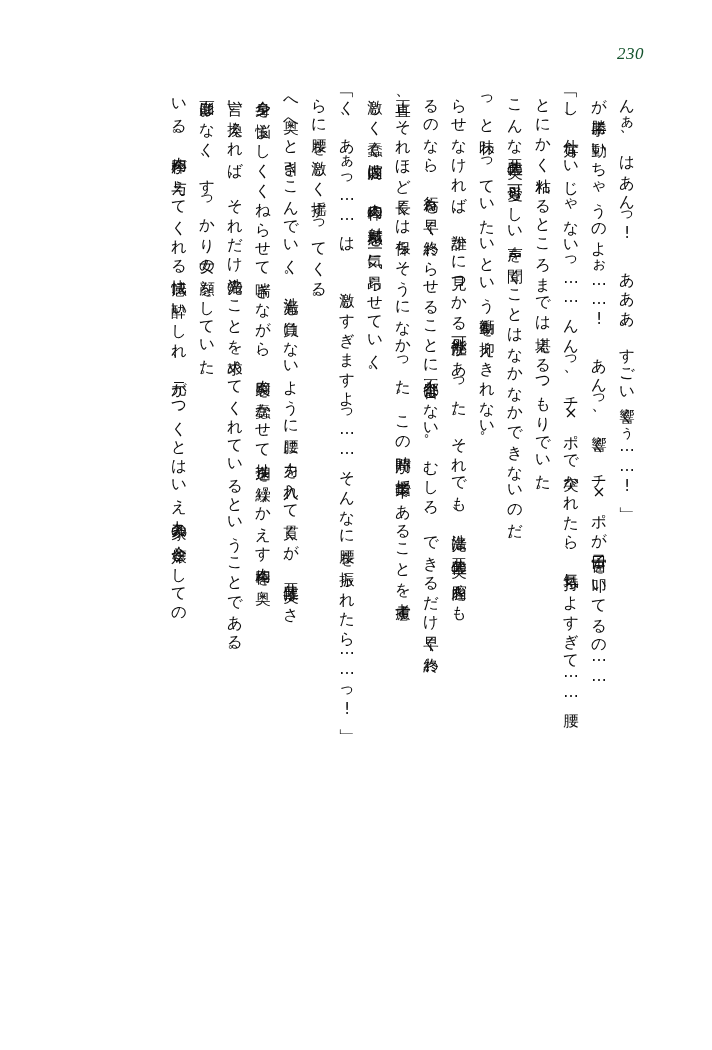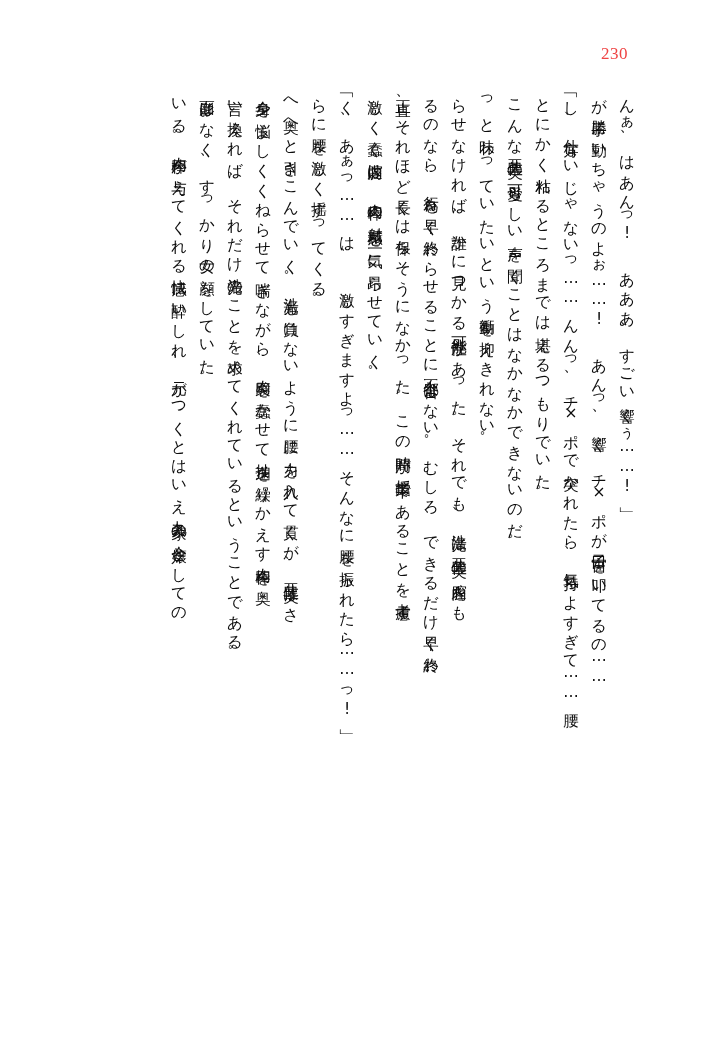--- a/index.html
+++ b/index.html
@@ -13,24 +13,25 @@
   .page {
     position: relative;
     width: 712px;
     height: 1050px;
     background: #ffffff;
     overflow: hidden;
   }
   .page-number {
     position: absolute;
     top: 44px;
-    right: 84px;
+    right: 68px;
     font-family: "Liberation Serif", serif;
+    font-style: italic;
     font-size: 17px;
-    color: #ef4444;
+    color: #14532d;
     letter-spacing: 0.5px;
   }
   
   .body-text {
     position: absolute;
     top: 88px;
     right: 78px;
     height: 880px;
     width: 540px;
     display: flex;

